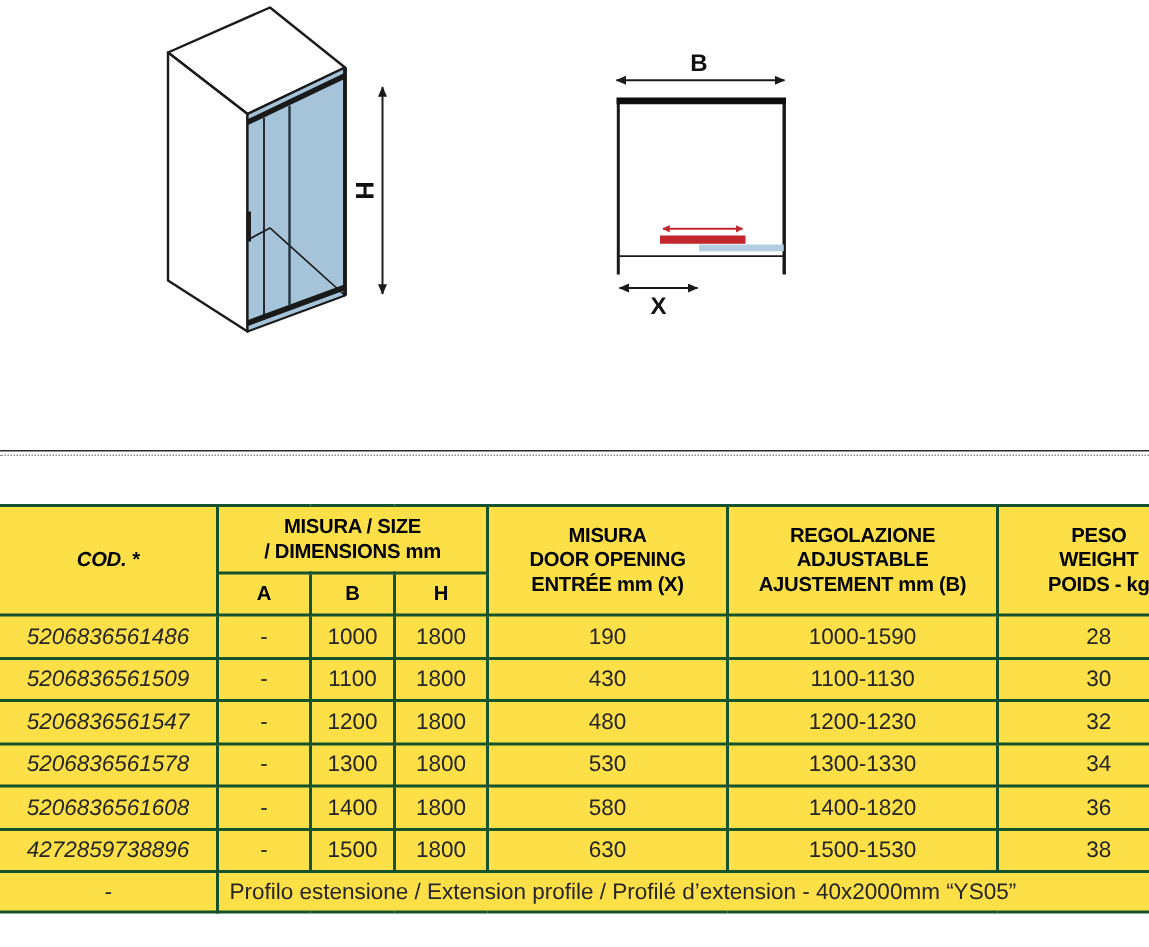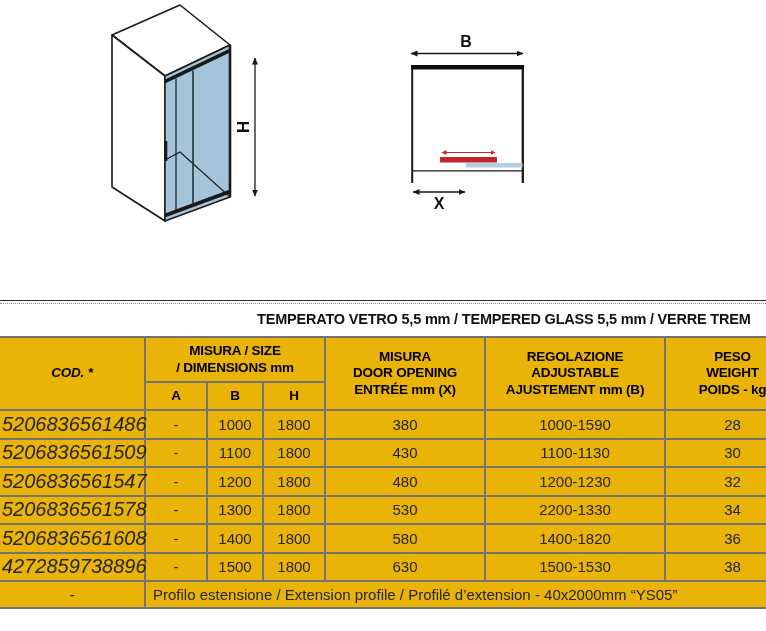--- a/index.html
+++ b/index.html
@@ -13,30 +13,30 @@
   .rule-dotted { position:absolute; top:303px; left:0; width:766px; height:0; border-top:1px dotted #8a8a8a; }
   .glass-title {
     position:absolute; top:304px; left:257px; height:31px; line-height:31px;
     font-size:14.5px; font-weight:700; letter-spacing:-0.2px; white-space:nowrap; color:#111;
   }
   table.spec {
     position:absolute; top:336px; left:0; width:800px;
     border-collapse:collapse; table-layout:fixed;
   }
   table.spec th, table.spec td {
-    border:2px solid #737373; text-align:center; vertical-align:middle; padding:0 2px;
-    background:#eab308;
+    border:2px solid #14532d; text-align:center; vertical-align:middle; padding:0 2px;
+    background:#fde047;
   }
   table.spec .no-l { border-left:none;font-style:italic; }
   table.spec thead th { font-size:13.5px; font-weight:700; line-height:1.2; letter-spacing:-0.2px; color:#000; }
   tr.h1 { height:45px; }
   tr.h2 { height:28px; }
   tbody tr.data { height:28.5px; }
   tbody td { font-size:15px; font-weight:400; color:#252525; }
-  td.code { font-size:20px;margin-left:46px; }
+  td.code { font-size:15px;margin-left:46px; }
   tr.footer { height:27px; }
   tr.footer td { font-size:15px; }
   tr.footer td.ext { text-align:left; padding-left:7px; white-space:nowrap; overflow:visible; }
   .hdr-line { display:block; }
 </style>
 </head>
 <body>
 
 <div class="sheet">
 
@@ -89,21 +89,20 @@
       <rect x="466" y="163" width="56.5" height="4.5" fill="#b4cfe0"></rect>
 
       <line x1="413" y1="192" x2="465" y2="192" stroke="#1a1a1a" stroke-width="1.3" marker-start="url(#ab)" marker-end="url(#ab)"></line>
       <text x="439" y="209" font-size="16" font-weight="700" text-anchor="middle" fill="#111">X</text>
     </g>
   </svg>
 
   <div class="rule-solid"></div>
   <div class="rule-dotted"></div>
 
-  <div class="glass-title">TEMPERATO VETRO 5,5 mm / TEMPERED GLASS 5,5 mm / VERRE TREM</div>
 
   <table class="spec">
     <colgroup>
       <col style="width:145px">
         <col style="width:62px">
         <col style="width:56px">
         <col style="width:62px">
       <col style="width:160px">
         <col style="width:180px">
         <col style="width:135px">
@@ -138,21 +137,21 @@
         <th>B</th>
         <th>H</th>
       </tr>
     </thead>
     <tbody>
       <tr class="data">
         <td class="code no-l">5206836561486</td>
         <td>-</td>
         <td>1000</td>
         <td>1800</td>
-        <td>380</td>
+        <td>190</td>
         <td>1000-1590</td>
         <td>28</td>
       </tr>
       <tr class="data">
         <td class="code no-l">5206836561509</td>
         <td>-</td>
         <td>1100</td>
         <td>1800</td>
         <td>430</td>
         <td>1100-1130</td>
@@ -166,21 +165,21 @@
         <td>480</td>
         <td>1200-1230</td>
         <td>32</td>
       </tr>
       <tr class="data">
         <td class="code no-l">5206836561578</td>
         <td>-</td>
         <td>1300</td>
         <td>1800</td>
         <td>530</td>
-        <td>2200-1330</td>
+        <td>1300-1330</td>
         <td>34</td>
       </tr>
       <tr class="data">
         <td class="code no-l">5206836561608</td>
         <td>-</td>
         <td>1400</td>
         <td>1800</td>
         <td>580</td>
         <td>1400-1820</td>
         <td>36</td>

